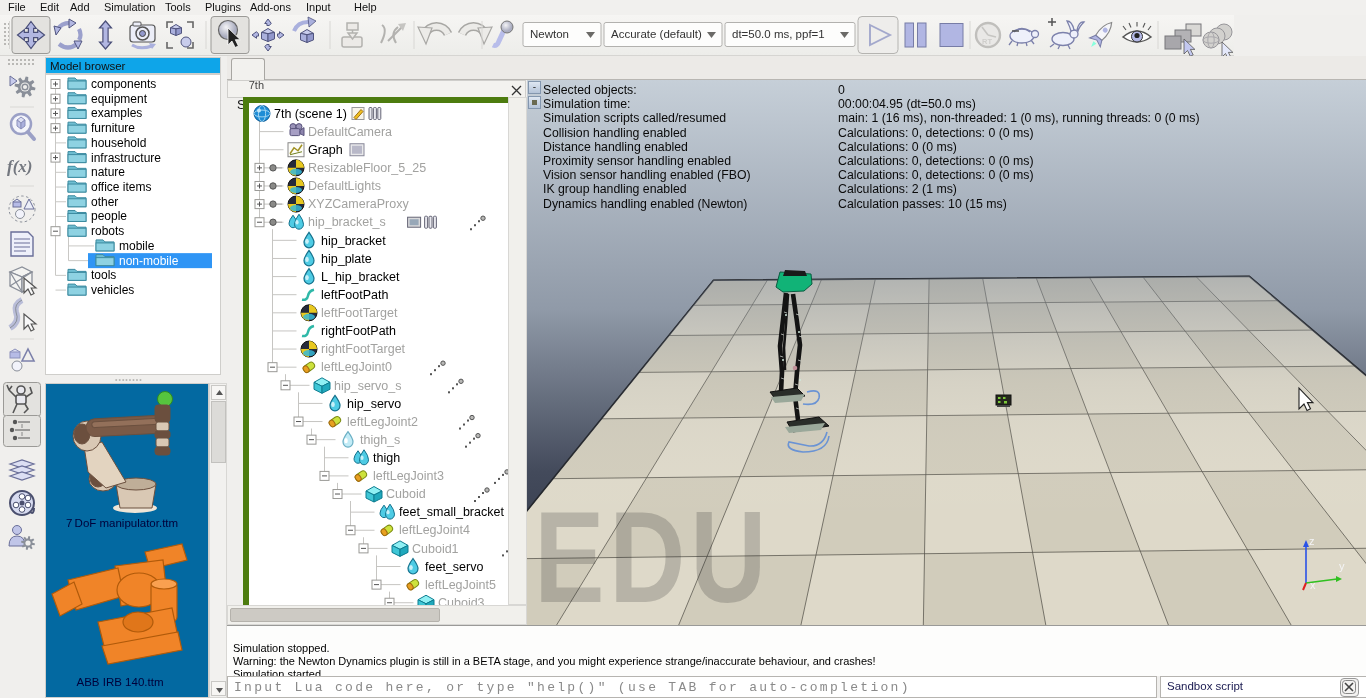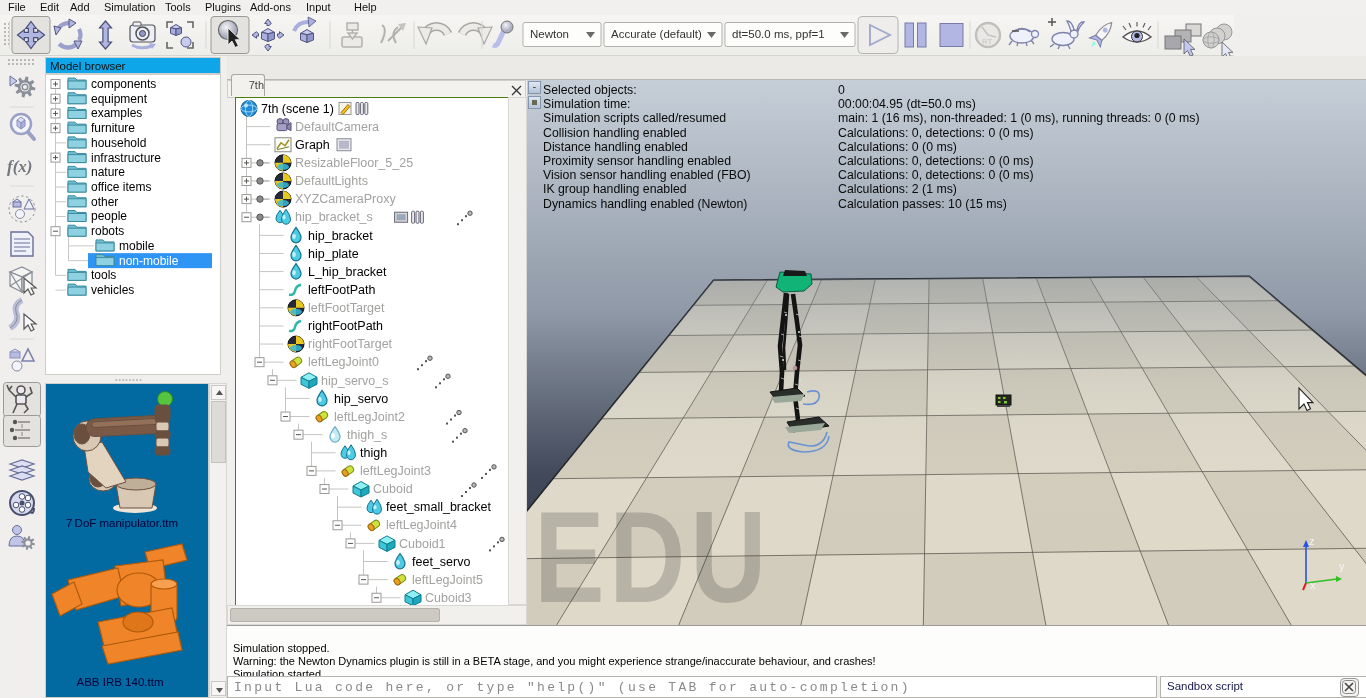--- a/index.html
+++ b/index.html
@@ -5,24 +5,24 @@
 #menubar{position:absolute;left:0;top:0;width:1366px;height:15px;background:#f1f0ee;font-size:11px;color:#111}
 #menubar span{position:absolute}
 #toolbar{position:absolute;left:0;top:15px;width:1234px;height:41px;background:linear-gradient(#f6f5f3,#ededea);border-bottom:1px solid #d6d5d2}
 #lefttb{position:absolute;left:0;top:56px;width:45px;height:642px;background:#f0efed}
 #mb{position:absolute;left:45px;top:56px;width:182px;height:642px;background:#f0efed}
 #mbtitle{position:absolute;left:0;top:1px;width:176px;height:17px;background:#0ea5e9;border:1px solid #cfcecb;font-size:11.5px;color:#111;padding:2px 0 0 4px}
 #mbtree{position:absolute;left:0;top:18px;width:176px;height:301px;background:#fff;border:1px solid #cfcecb;overflow:hidden}
 #mbthumbs{position:absolute;left:0;top:327px;width:164px;height:315px;background:#0369a1;border:1px solid #cfcecb}
 #mbscroll{position:absolute;left:164px;top:327px;width:18px;height:315px;background:#f2f1ef;border:1px solid #d8d7d4}
 #tabbar{position:absolute;left:227px;top:56px;width:1139px;height:24px;background:#eceae7;border-bottom:1px solid #b8b6b2}
-#tab7{position:absolute;left:4px;top:18px;width:34px;height:22px;background:#f2f1ee;border:1px solid #a8a6a2;border-bottom:none;border-radius:3px 3px 0 0;font-size:11px;color:#444;text-align:right;padding-top:4px}
+#tab7{position:absolute;left:4px;top:2px;width:34px;height:22px;background:#f2f1ee;border:1px solid #a8a6a2;border-bottom:none;border-radius:3px 3px 0 0;font-size:11px;color:#444;text-align:right;padding-top:20px}
 #sh{position:absolute;left:227px;top:80px;width:300px;height:545px;background:#f0efed}
 #shtitle{position:absolute;left:0;top:0;width:299px;height:17px;background:#f3f2ef;border:1px solid #cfcecb;font-size:13px;color:#111;padding:16px 0 0 9px}
-#shtree{position:absolute;left:8px;top:17px;width:281px;height:553px;background:#fff;border:1px solid #4d7c0f;overflow:hidden}
+#shtree{position:absolute;left:16px;top:17px;width:281px;height:553px;background:#fff;border:6px solid #4d7c0f;overflow:hidden}
 #shvs{position:absolute;left:281px;top:17px;width:19px;height:508px;background:#f1f0ec;border:1px solid #d8d7d4}
 #shhs{position:absolute;left:0;top:525px;width:300px;height:20px;background:#f1f0ec;border:1px solid #d8d7d4}
 #shhs .thumb{position:absolute;left:2px;top:2px;width:210px;height:14px;background:#cdcac4;border:1px solid #b5b2ac;border-radius:2px}
 #vp{position:absolute;left:527px;top:80px;width:839px;height:545px;background:linear-gradient(#c6cfd8 0%,#909aa8 42%,#434a5b 72%,#2a3140 100%);overflow:hidden}
 #ovl{position:absolute;left:16px;top:3px;font-size:12.3px;line-height:14.2px;color:#0a0a0a;white-space:pre}
 #ovl b{position:absolute;left:295px;font-weight:normal}
 #statusbar{position:absolute;left:227px;top:625px;width:1139px;height:51px;background:#fdfdfc;border-top:1px solid #9a9a98;font-size:11px;color:#000}
 #statusbar div{margin:0 0 0 6px;line-height:13.2px}#statusbar div:first-child{margin-top:16px}
 #luarow{position:absolute;left:227px;top:676px;width:1139px;height:22px;background:#f0efed}
 #luain{position:absolute;left:0;top:0;width:930px;height:22px;background:#fff;border:1px solid #b6b4b0;font-family:"Liberation Mono",monospace;font-size:13px;letter-spacing:2.3px;color:#8a8a8a;padding:3px 0 0 6px;white-space:nowrap;overflow:hidden}

